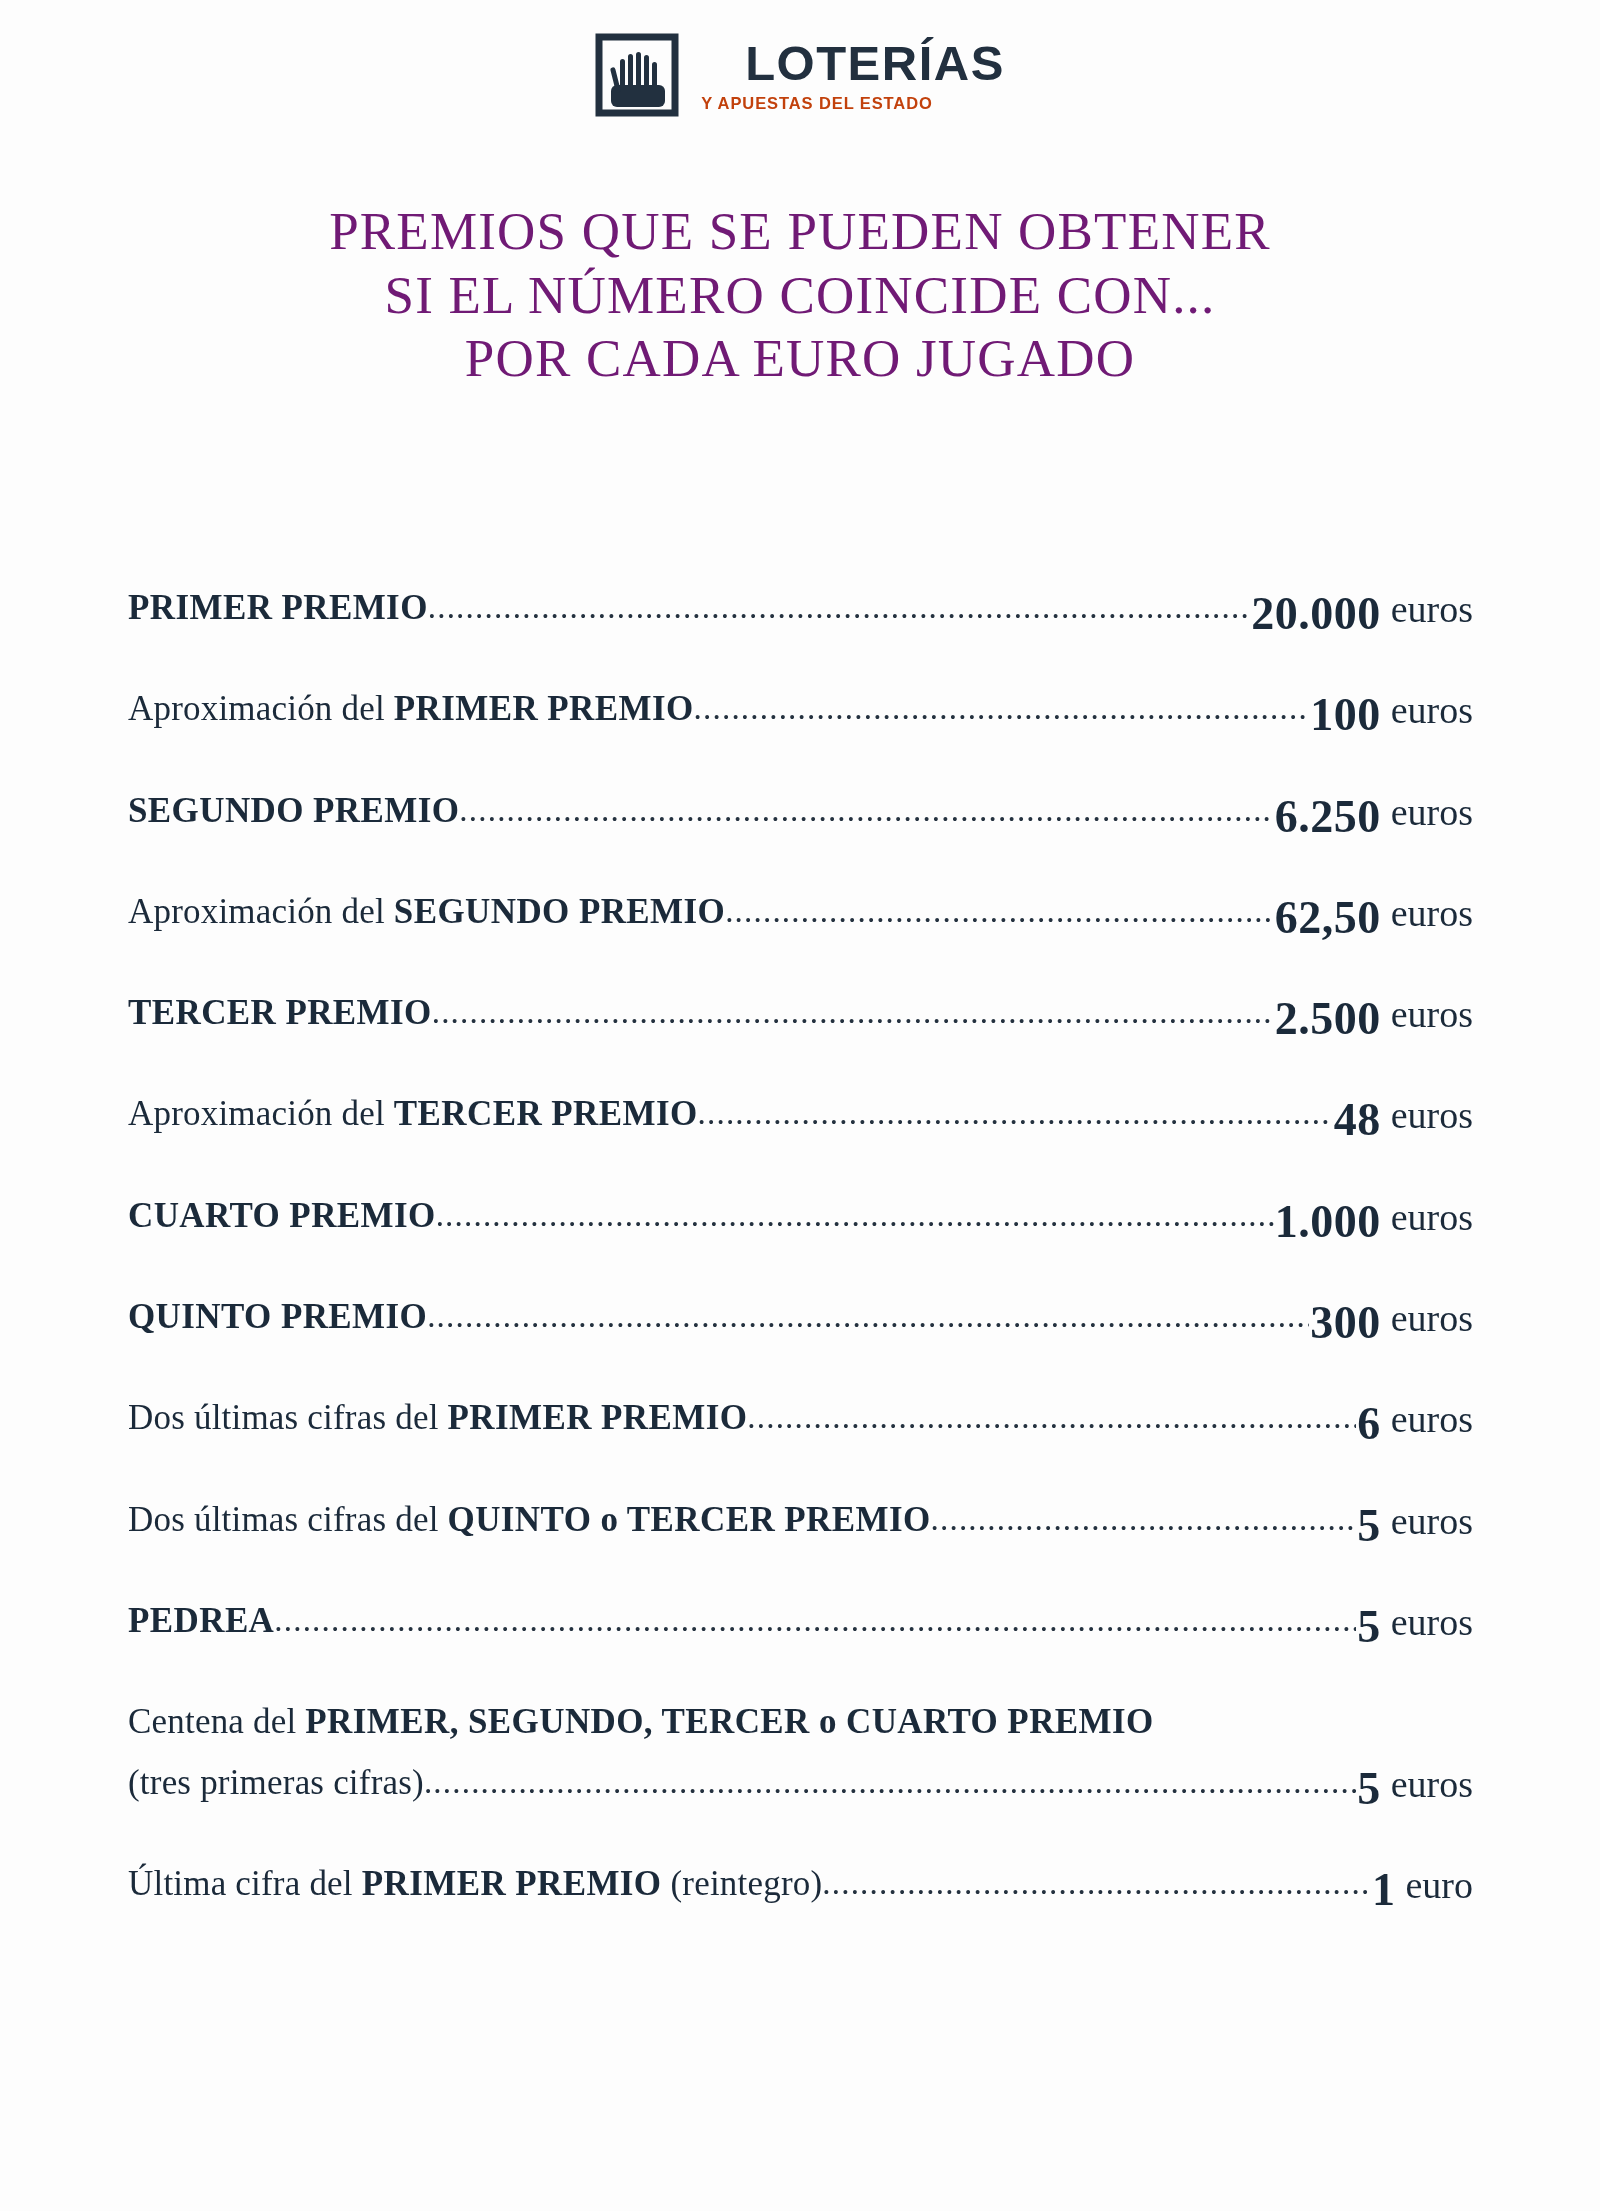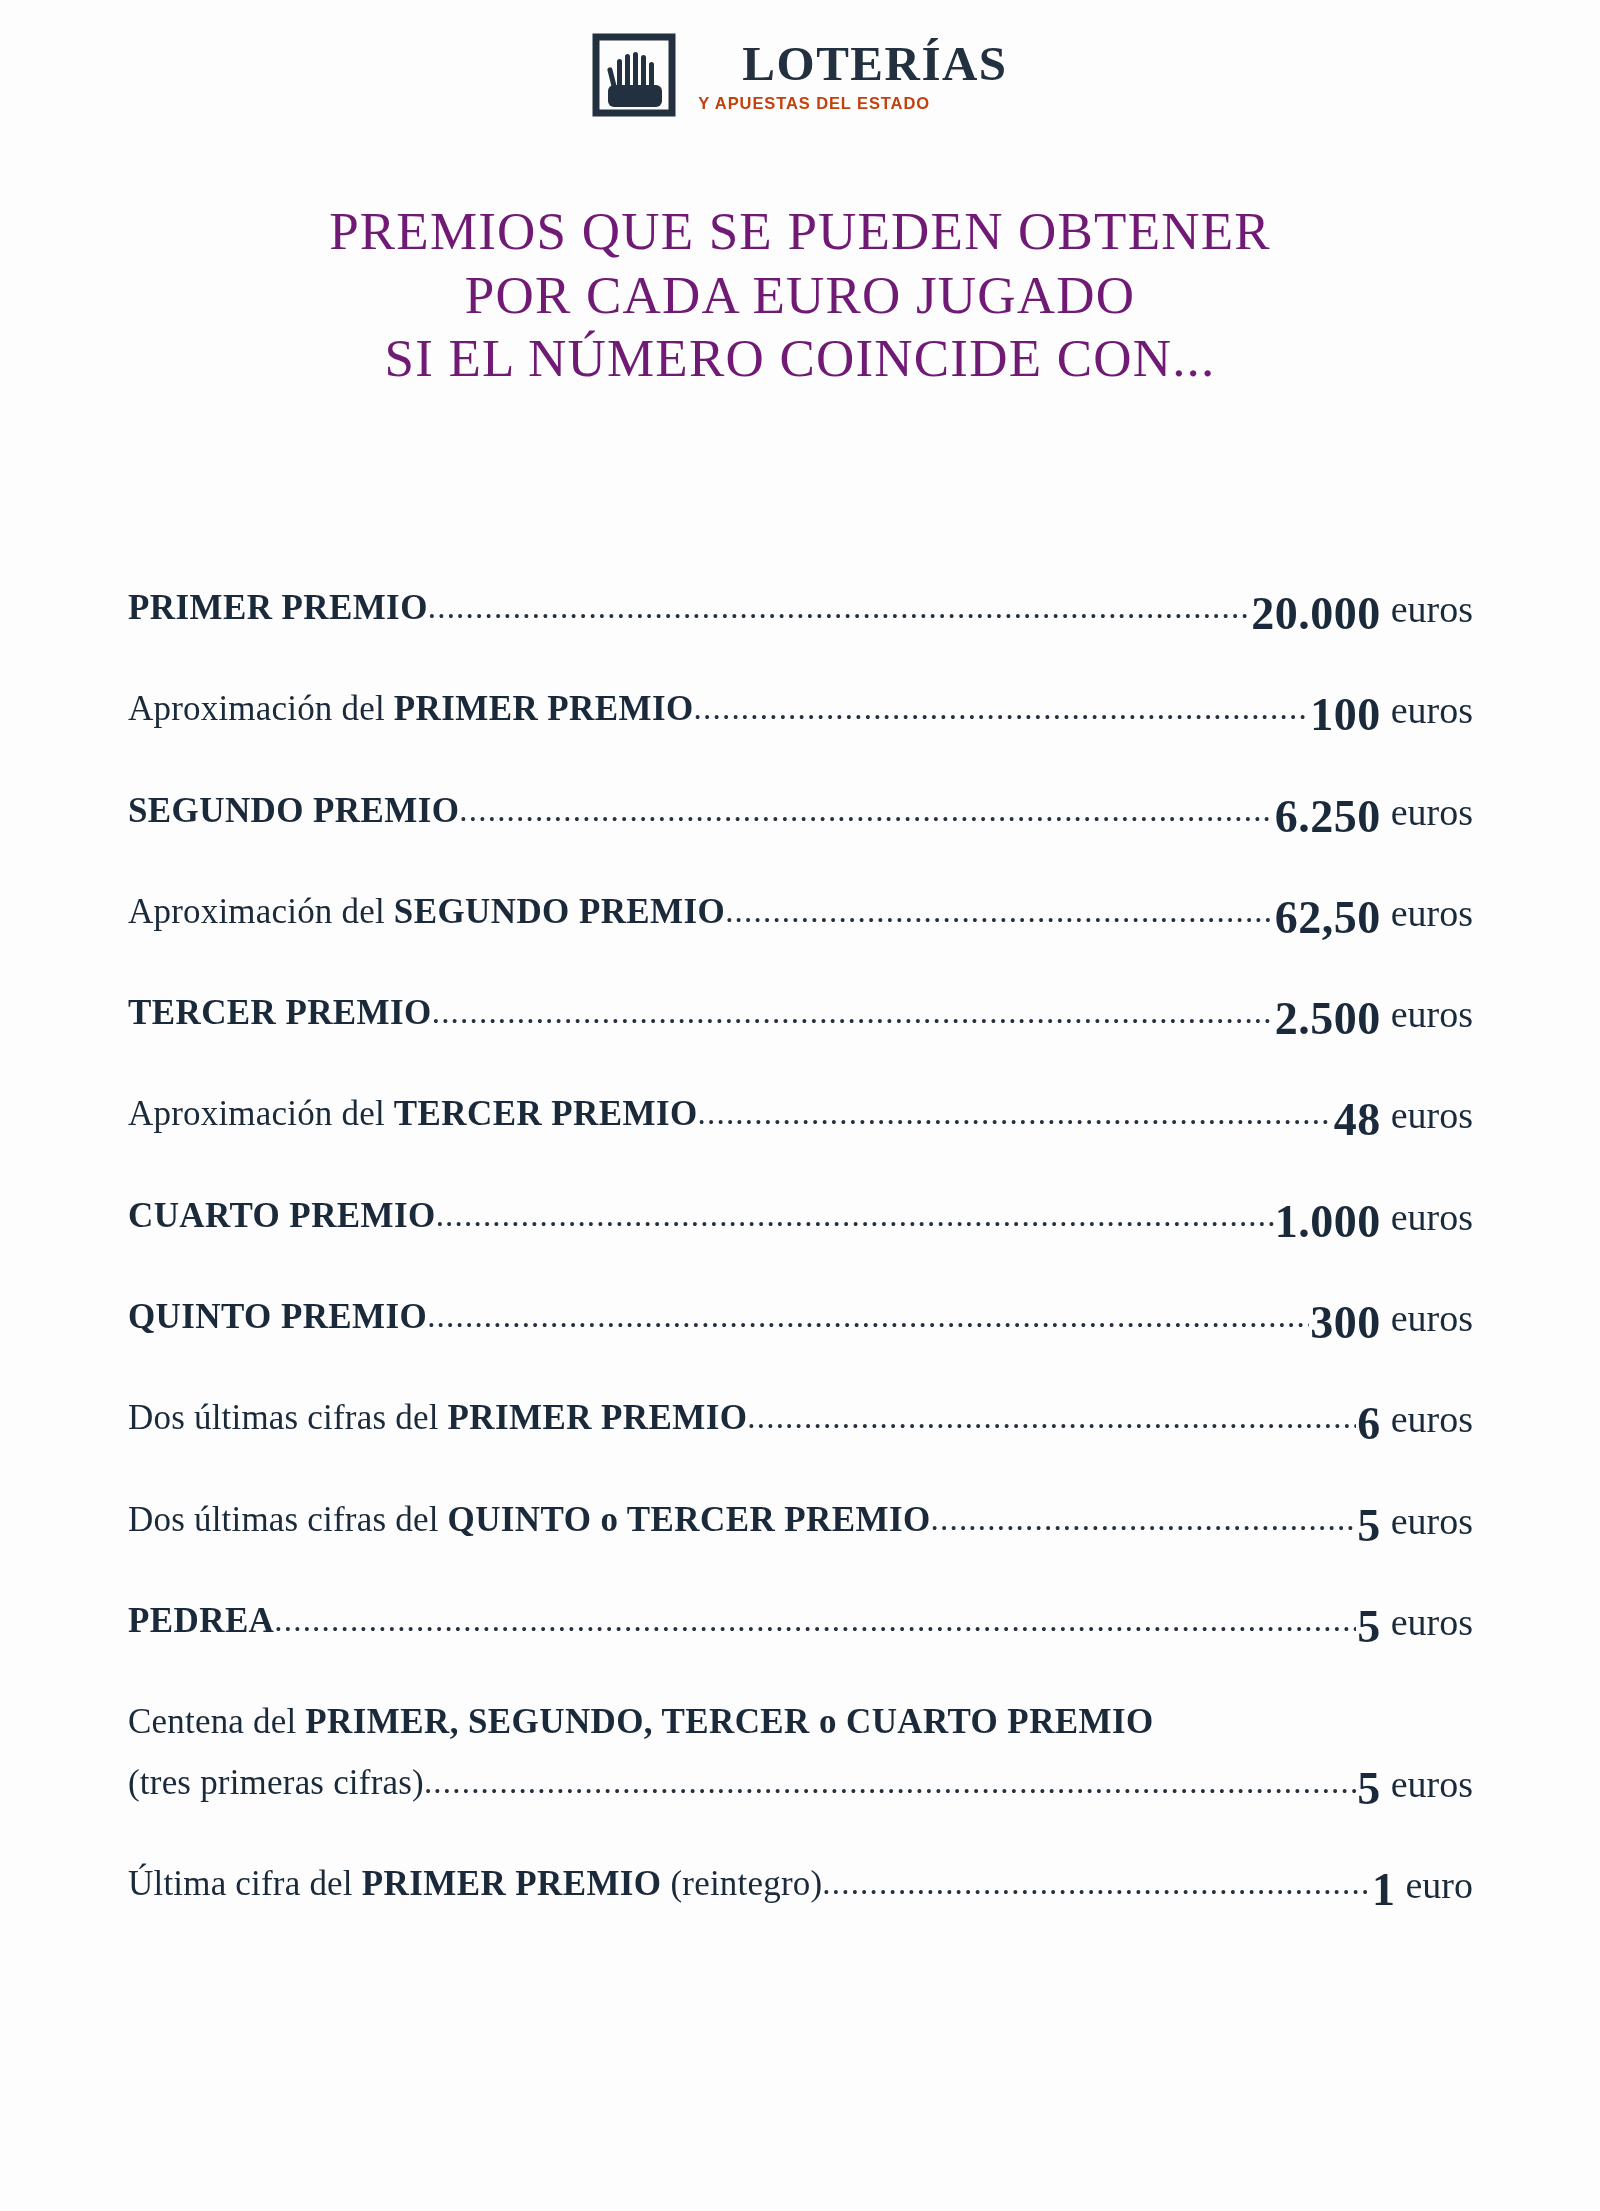--- a/index.html
+++ b/index.html
@@ -39,21 +39,21 @@
     flex: 0 0 auto;
     display: block;
   }
   .logo-words {
     display: flex;
     flex-direction: column;
     justify-content: center;
     line-height: 1;
   }
   .logo-title {
-    font-family: Liberation Serif, serif;
+    font-family: Liberation Sans, sans-serif;
     font-weight: 700;
     font-size: 49px;
     letter-spacing: 1.5px;
     color: #22303f;
     line-height: 1;
     margin-left: 44px;
   }
   .logo-sub {
     font-family: "Liberation Sans", "DejaVu Sans", sans-serif;
     font-weight: 700;
@@ -158,22 +158,22 @@
       </svg>
     </span>
     <span class="logo-words">
       <span class="logo-title">LOTERÍAS</span>
       <span class="logo-sub">Y APUESTAS DEL ESTADO</span>
     </span>
   </div>
 
   <h1 class="heading">
     <span class="hl">PREMIOS QUE SE PUEDEN OBTENER</span>
+    <span class="hl">SI EL NÚMERO COINCIDE CON...</span>
     <span class="hl">POR CADA EURO JUGADO</span>
-    <span class="hl">SI EL NÚMERO COINCIDE CON...</span>
   </h1>
 
   <ul class="prize-list">
 
     <li class="prize-row">
       <div class="row-line">
         <span class="label"><span></span><span class="strong">PRIMER PREMIO</span><span></span></span>
         <span class="leader">......................................................................................................................................................................</span>
         <span class="amount">20.000</span>
         <span class="unit">euros</span>

